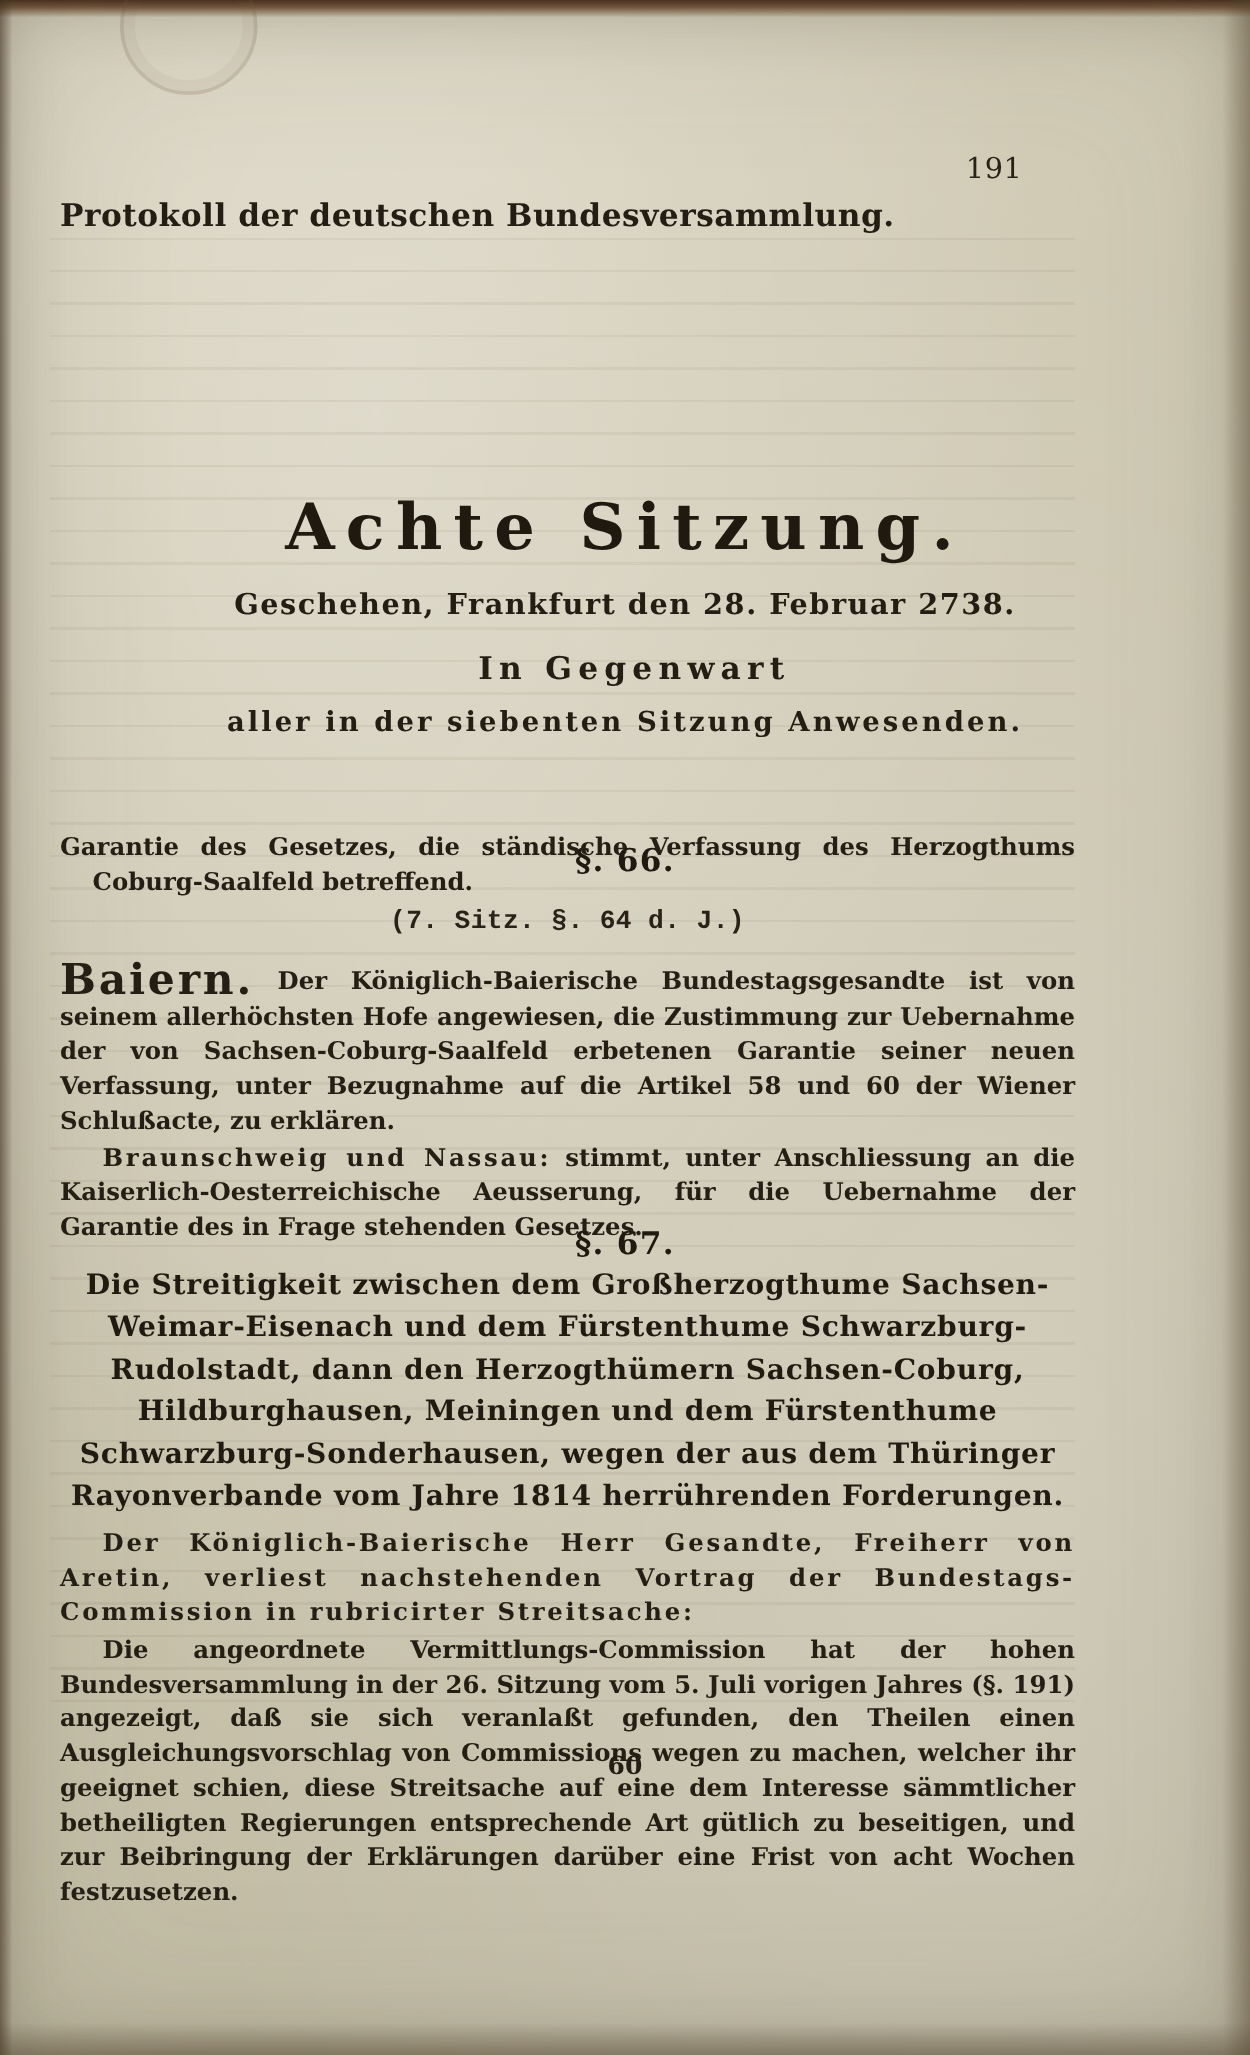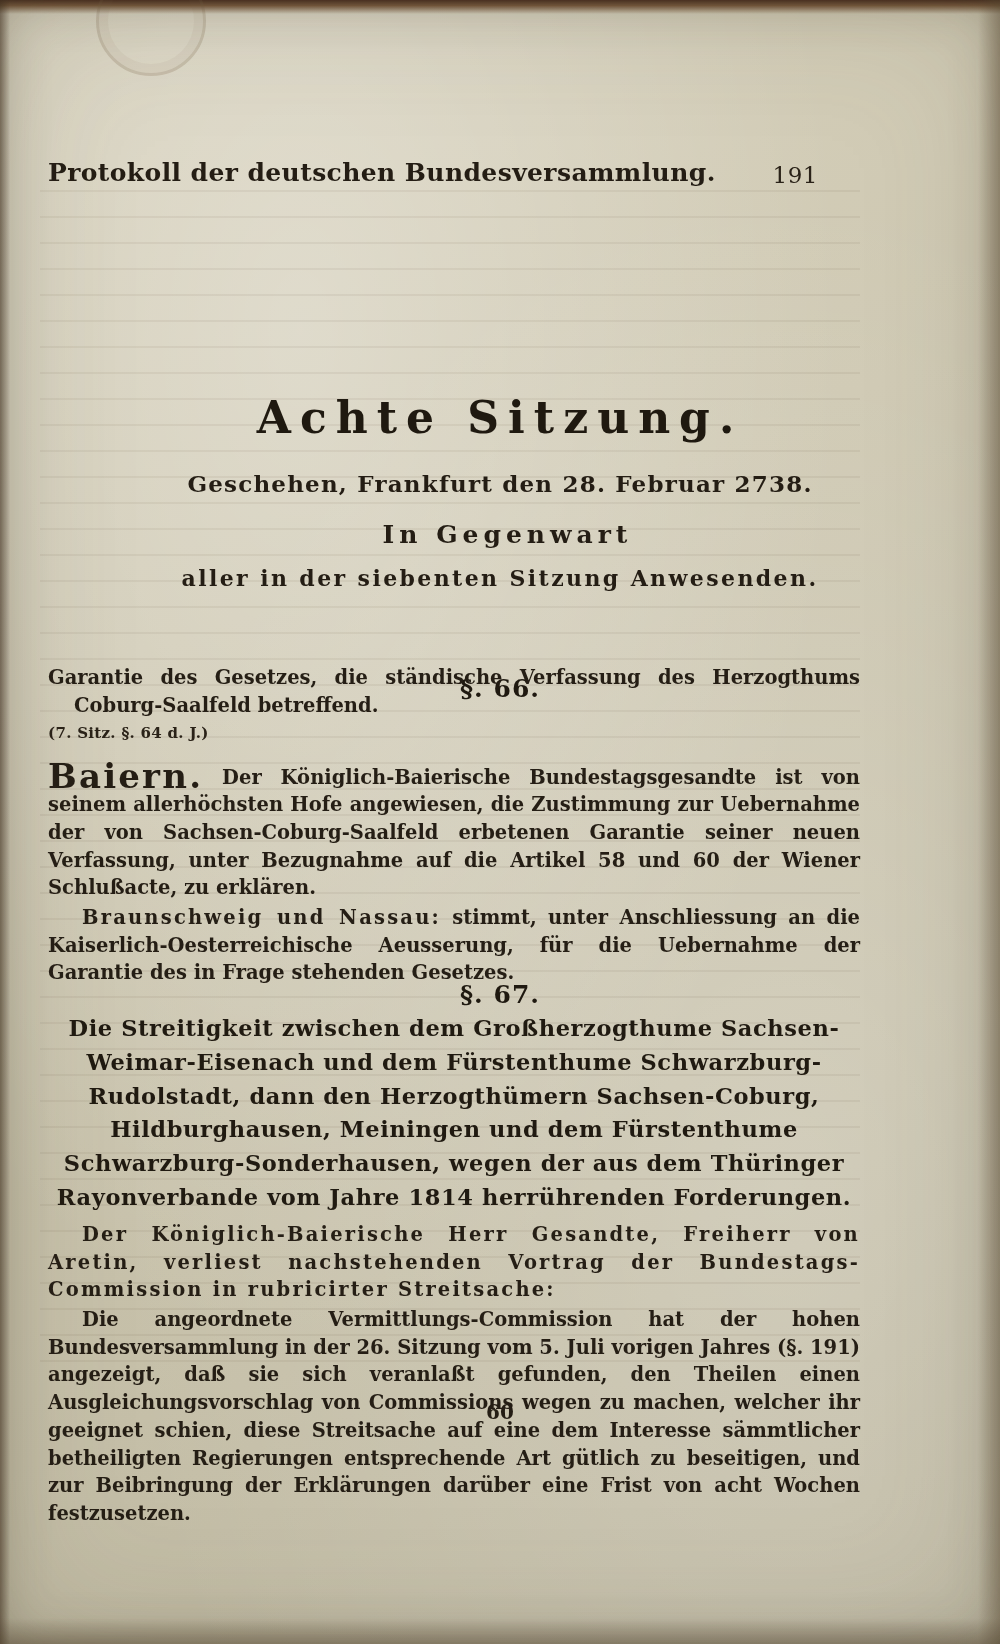--- a/index.html
+++ b/index.html
@@ -88,21 +88,20 @@
     color: #231c13;
   }
   .folio {
     position: absolute;
     right: 182px;
     top: 122px;
     font-family: "DejaVu Serif", serif;
     font-size: 23px;
     letter-spacing: 0.5px;
     color: #2a2218;
-    margin-top: 40px;
   }
   .running-head {
     position: absolute;
     left: 48px;
     top: 158px;
     font-size: 25px;
     letter-spacing: 0.4px;
     color: #241d14;
     font-family: "DejaVu Serif", serif;
     font-weight: 600;
@@ -111,21 +110,21 @@
   .fraktur {
     font-family: "DejaVu Serif", serif;
     font-weight: 600;
   }
 
   .title {
     position: absolute;
     left: 0; right: 0;
     top: 392px;
     text-align: center;
-    font-size: 44px;
+    font-size: 51px;
     letter-spacing: 9px;
     font-weight: 700;
     color: #1f1910;
   }
   .subtitle-1 {
     position: absolute;
     left: 0; right: 0;
     top: 470px;
     text-align: center;
     font-size: 23px;
@@ -174,25 +173,27 @@
     line-height: 1.42;
     text-align: justify;
     color: #251e15;
     font-weight: 600;
   }
   .hang {
     text-indent: -26px;
     padding-left: 26px;
   }
   .ref {
-    font-size: 15px;
+    text-align: center;
+    font-size: 21px;
     letter-spacing: 0.3px;
     margin-top: 4px;
     color: #2a2218;
     font-weight: 600;
+    font-family: Liberation Mono, monospace;
   }
   .indent { text-indent: 34px; }
   .dropcap-line {
     margin-top: 16px;
   }
   .dropcap {
     font-size: 34px;
     line-height: 0.9;
     font-weight: 700;
     vertical-align: -4px;

